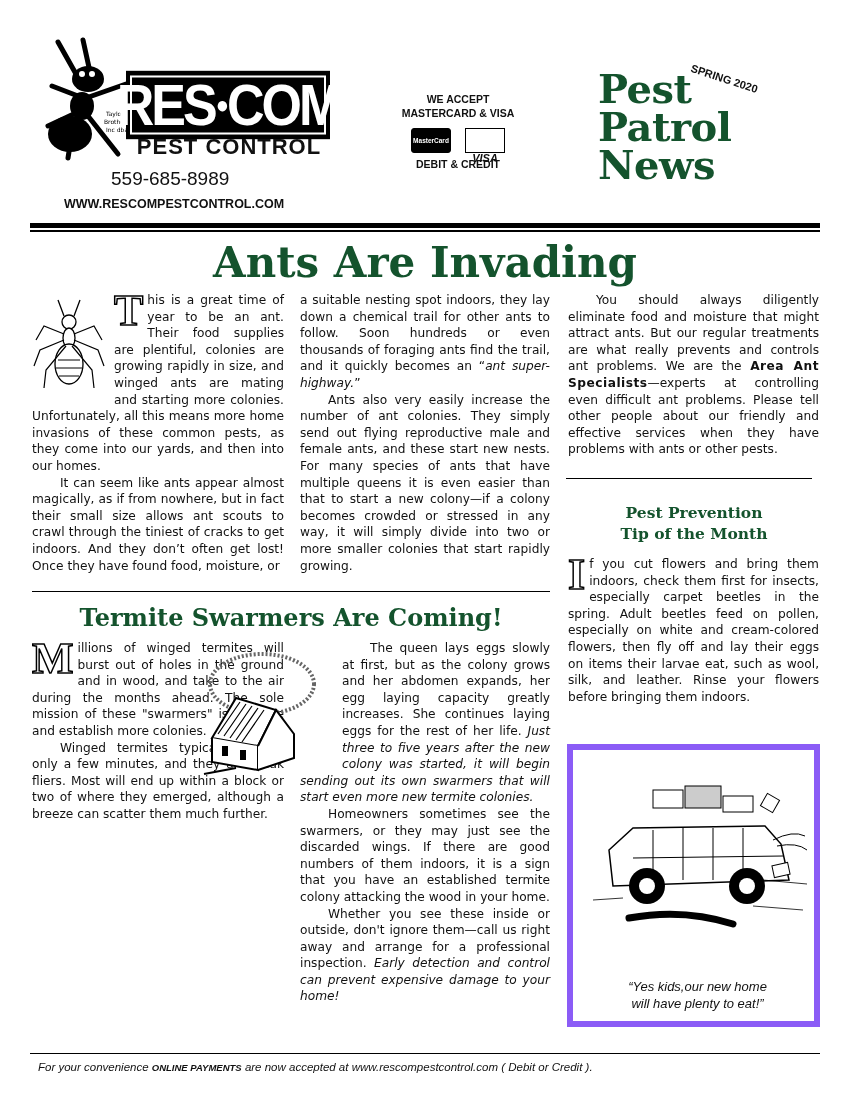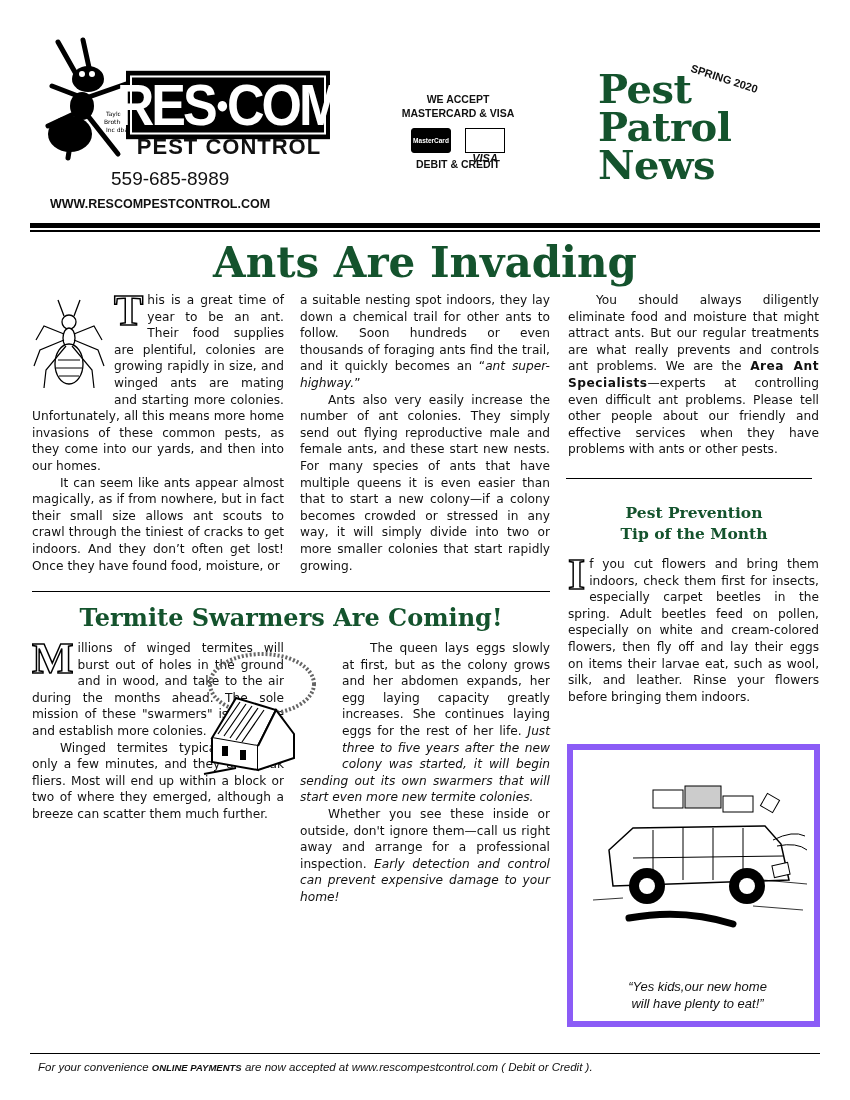--- a/index.html
+++ b/index.html
@@ -31,21 +31,21 @@
     <text x="68" y="98" font-size="6" font-family="DejaVu Sans, sans-serif">Inc dba</text>
   </svg>
   <div class="abs logo-box" style="left:88px; top:40px; width:204px; height:62px; display:flex; align-items:center; justify-content:center; font-size:52px; letter-spacing:-3px; transform:scaleY(1.1); border:4px solid #000; box-shadow: inset 0 0 0 2px #fff;">
     <span>RES</span>
       <span style="font-size:22px; margin:0 1px;">●</span>
       <span>COM</span>
   </div>
   <div class="abs" style="left:86px; top:100px; width:210px; text-align:center; font-family:'Liberation Sans',sans-serif; font-weight:bold; font-size:22px; letter-spacing:1px;">PEST CONTROL</div>
 </div>
 <div class="abs" style="left:111px; top:168px; font-family:'Liberation Sans',sans-serif; font-weight:normal; font-size:19px;">559-685-8989</div>
-<div class="abs" style="left:50px; top:197px; font-family:'Liberation Sans',sans-serif; font-weight:bold; font-size:12.5px;">WWW.RESCOMPESTCONTROL.COM</div>
+<div class="abs" style="left:64px; top:197px; font-family:'Liberation Sans',sans-serif; font-weight:bold; font-size:12.5px;">WWW.RESCOMPESTCONTROL.COM</div>
 
 <div class="abs" style="left:383px; top:92px; width:150px; text-align:center; font-family:'Liberation Sans',sans-serif; font-weight:bold; font-size:10.5px; line-height:14px;">
   <div>WE ACCEPT</div>
   <div>MASTERCARD &amp; VISA</div>
   <div style="display:flex; justify-content:center; gap:14px; margin:8px 0 4px 0;">
     <div style="width:40px; height:25px; border:1px solid #000; border-radius:3px; display:flex; align-items:center; justify-content:center; background:#000; color:#fff; font-size:6.5px;">
       <span>MasterCard</span>
     </div>
     <div style="width:40px; height:25px; border:1px solid #000; display:flex; flex-direction:column; justify-content:space-between;">
       <div style="height:4px; background:#000;"></div>
@@ -117,20 +117,21 @@
   <path d="M62 108 L80 72 L98 96 L98 120 L62 132" fill="#fff" stroke="#000" stroke-width="2"></path>
   <path d="M22 96 L44 64 M28 98 L50 66 M34 100 L56 68 M40 102 L62 70 M46 104 L68 72" stroke="#000" stroke-width="1.2"></path>
   <rect x="26" y="108" width="6" height="10" fill="#000"></rect>
     <rect x="44" y="112" width="6" height="10" fill="#000"></rect>
   <path d="M8 136 L40 130" stroke="#000" stroke-width="2"></path>
 </svg>
 
 <div class="abs body-text" style="left:300px; top:640px; width:250px;">
   <div style="float:left; width:42px; height:132px;"></div>
   <p><span>The queen lays eggs slowly at first, but as the colony grows and her abdomen expands, her egg laying capacity greatly increases.  She continues laying eggs for the rest of her life.  </span><em>Just three to five years after the new colony was started, it will begin sending out its own swarmers that will start even more new termite colonies.</em></p>
+  <p>Homeowners sometimes see the swarmers, or they may just see the discarded wings.  If there are good numbers of them indoors, it is a sign that you have an established termite colony attacking the wood in your home.</p>
   <p><span>Whether you see these inside or outside, don't ignore them—call us right away and arrange for a professional inspection.  </span><em>Early detection and control can prevent expensive damage to your home!</em></p>
 </div>
 
 <div class="abs" style="left:567px; top:744px; width:253px; height:283px; border:6px solid #8b5cf6;">
   <svg class="abs" style="left:20px; top:30px;" width="215" height="150" viewBox="0 0 215 150">
     <rect x="60" y="10" width="30" height="18" fill="#fff" stroke="#000"></rect>
     <rect x="92" y="6" width="36" height="22" fill="#ccc" stroke="#000"></rect>
     <rect x="130" y="16" width="30" height="16" fill="#fff" stroke="#000"></rect>
     <rect x="170" y="16" width="14" height="14" fill="#fff" stroke="#000" transform="rotate(30 177 23)"></rect>
     <path d="M16 70 L40 48 L172 46 L188 64 L196 100 L20 106 Z" fill="#fff" stroke="#000" stroke-width="1.5"></path>

